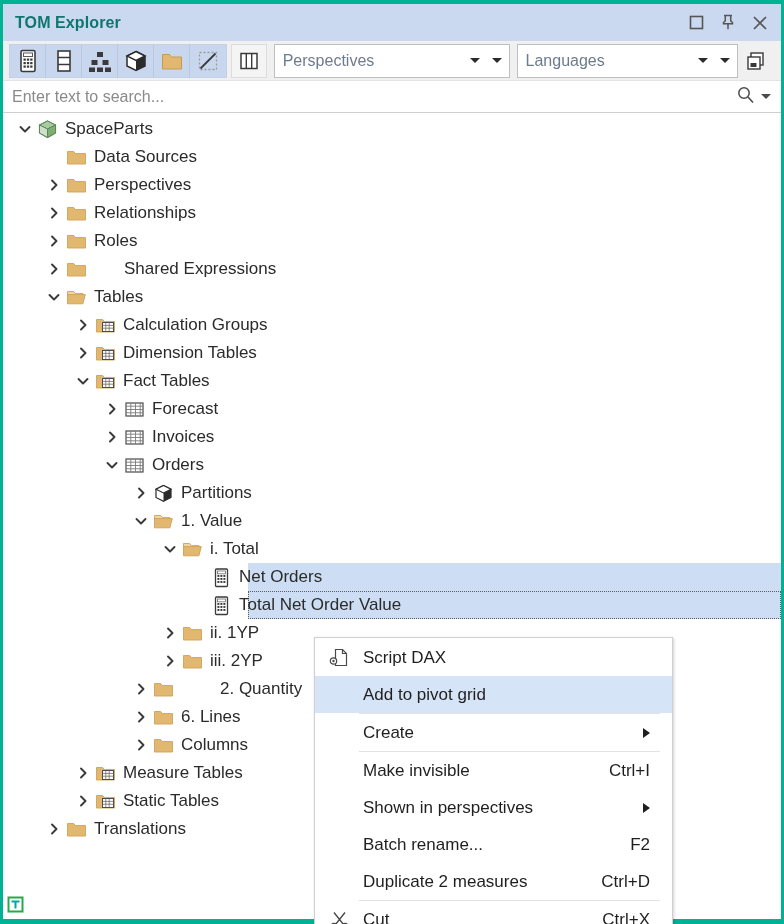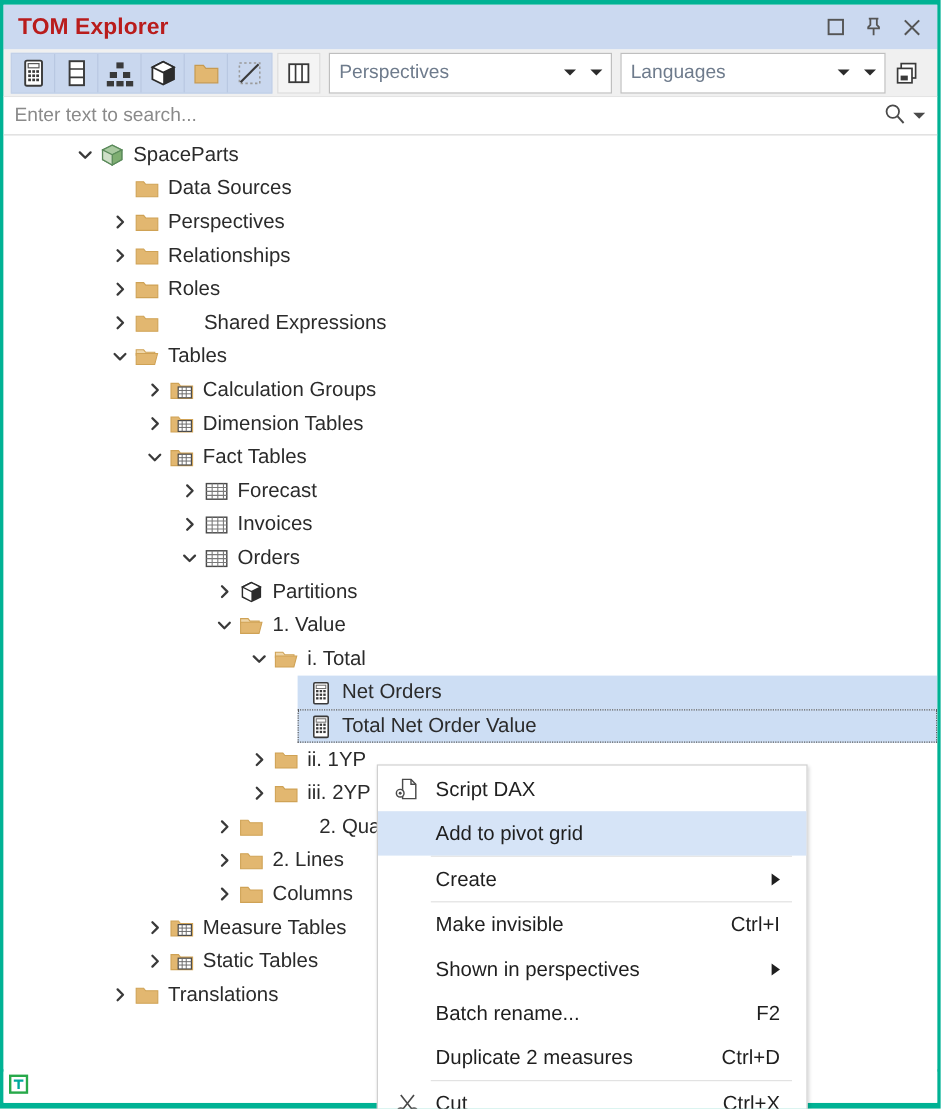--- a/index.html
+++ b/index.html
@@ -24,23 +24,23 @@
   
   .titlebar {
     position: relative;
     height: 37px;
     background: #cbd9f0;
     display: flex;
     align-items: center;
     padding-left: 12px;
   }
   .titlebar-title {
-    font-size: 19px;
+    font-size: 16px;
     font-weight: bold;
-    color: #b91c1c;
+    color: #0f766e;
     letter-spacing: .1px;
   }
   .titlebar-buttons {
     position: absolute;
     right: 6px; top: 0; bottom: 0;
     display: flex; align-items: center; gap: 2px;
   }
   .tbtn {
     width: 30px; height: 30px;
     display: flex; align-items: center; justify-content: center;
@@ -138,21 +138,20 @@
     overflow: hidden;
     padding-top: 2px;
   }
   .row {
     position: relative;
     height: 28px;
     display: flex;
     align-items: center;
     white-space: nowrap;
     cursor: default;
-    padding-left: 46px;
   }
   .row .chev {
     width: 20px; height: 28px;
     display: flex; align-items: center; justify-content: center;
     flex: 0 0 20px;
   }
   .row .ico {
     width: 24px; height: 28px;
     display: flex; align-items: center; justify-content: center;
     flex: 0 0 24px;
@@ -706,21 +705,21 @@
         <span class="chev" style="position: relative; z-index: 1;">
           <svg width="14" height="14" viewBox="0 0 14 14">
             <path d="M5 2.5 L9.5 7 L5 11.5" fill="none" stroke="#3a3a3a" stroke-width="1.9" stroke-linecap="round" stroke-linejoin="round"></path>
           </svg>
         </span>
         <span class="ico" style="position: relative; z-index: 1;">
           <svg width="21" height="21" viewBox="0 0 21 21">
             <path d="M1.5 4.5h6.2l1.7 2.1h10.1v10.4h-18z" fill="#e2b770" stroke="#cfa255" stroke-width="0.9"></path>
           </svg>
         </span>
-        <span class="lbl" style="position: relative; z-index: 1;">2. Lines</span>
+        <span class="lbl" style="position: relative; z-index: 1;">6. Lines</span>
       </div>
       <div class="row">
         <span style="flex: 0 0 128px; height: 28px; position: relative; z-index: 1;"></span>
         <span class="chev" style="position: relative; z-index: 1;">
           <svg width="14" height="14" viewBox="0 0 14 14">
             <path d="M5 2.5 L9.5 7 L5 11.5" fill="none" stroke="#3a3a3a" stroke-width="1.9" stroke-linecap="round" stroke-linejoin="round"></path>
           </svg>
         </span>
         <span class="ico" style="position: relative; z-index: 1;">
           <svg width="21" height="21" viewBox="0 0 21 21">

